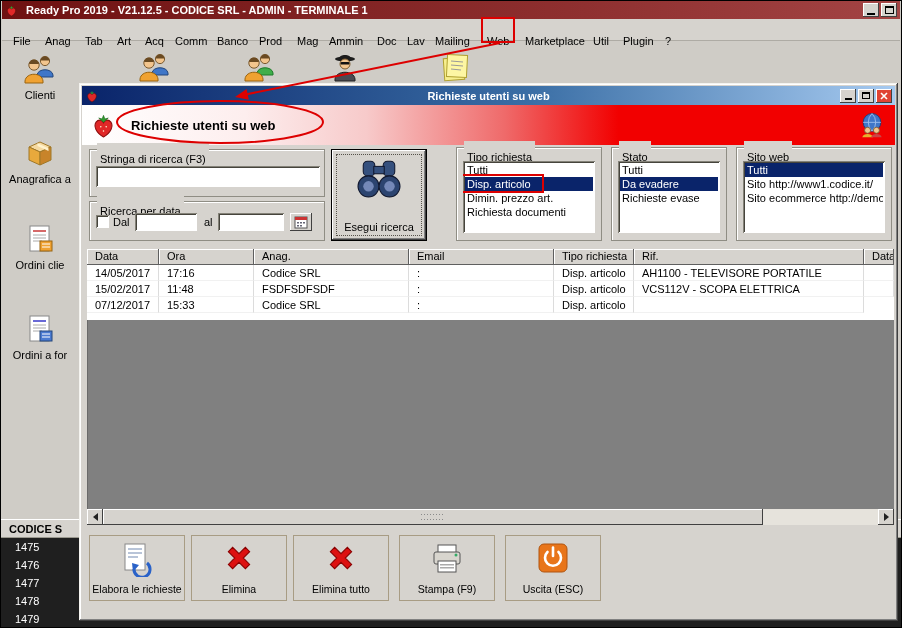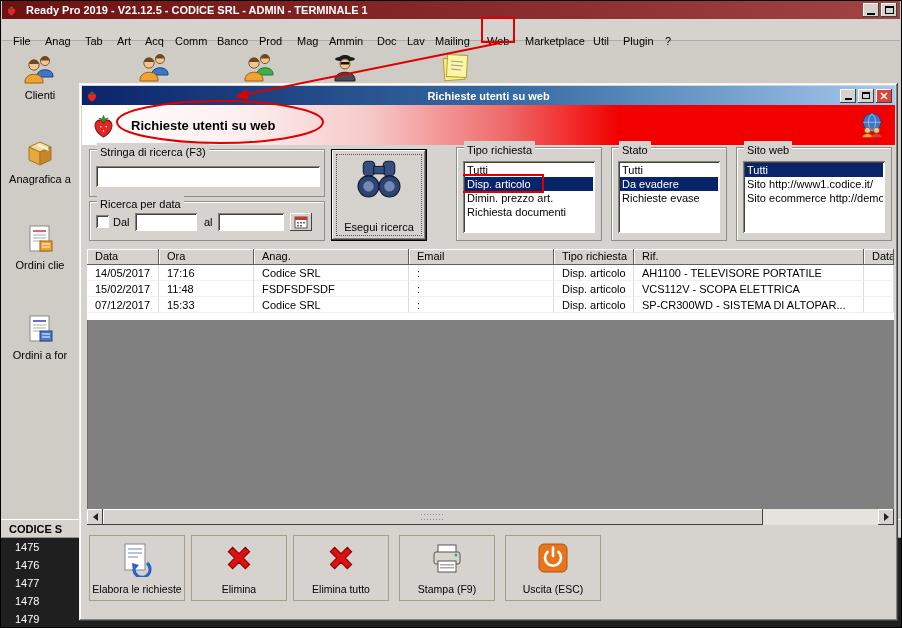--- a/index.html
+++ b/index.html
@@ -50,21 +50,21 @@
   .dbtn{width:16px;height:14px;background:var(--face);box-shadow:inset -1px -1px 0 #404040,inset 1px 1px 0 #fff;
     display:flex;align-items:center;justify-content:center;cursor:pointer;}
   .dbtn.close{background:var(--close-red);}
 
   .dlg-banner{position:absolute;left:3px;top:22px;right:3px;height:40px;display:flex;align-items:center;
     background:linear-gradient(90deg,#ffffff 0%,#fdeeee 20%,#f7caca 35%,#ef6a6a 52%,var(--banner-red) 66%,var(--banner-red) 100%);}
   .banner-title{font-size:13px;font-weight:bold;margin-left:14px;}
   .banner-right{position:absolute;right:8px;top:5px;}
 
   .group{position:absolute;border:1px solid #8f8d84;box-shadow:inset 1px 1px 0 #fff;}
-  .glabel{position:absolute;top:-7px;left:7px;background:var(--face);padding:3px 3px;line-height:13px;white-space:nowrap;}
+  .glabel{position:absolute;top:-7px;left:7px;background:var(--face);padding:10px 3px;line-height:13px;white-space:nowrap;}
   .sunken{background:#fff;box-shadow:inset 1px 1px 0 #848278,inset -1px -1px 0 #fff,inset 2px 2px 0 #46443c;}
   .tinput{position:absolute;border:none;outline:none;font:11px "Liberation Sans",sans-serif;padding:2px 4px;}
 
   .chk{position:absolute;width:13px;height:13px;}
   .lbl{position:absolute;line-height:14px;}
   .calbtn{position:absolute;width:22px;height:18px;background:var(--face);
     box-shadow:inset -1px -1px 0 #404040,inset 1px 1px 0 #fff;display:flex;align-items:center;justify-content:center;cursor:pointer;}
 
   .esegui{position:absolute;left:252px;top:66px;width:96px;height:92px;background:var(--face);border:1px solid #000;
     box-shadow:inset -1px -1px 0 #404040,inset 1px 1px 0 #fff,inset -2px -2px 0 #808080;cursor:pointer;}
@@ -406,21 +406,20 @@
           <div class="td">Disp. articolo</div>
           <div class="td">VCS112V - SCOPA ELETTRICA</div>
           <div class="td"></div>
         </div>
         <div class="tbl-row">
           <div class="td">07/12/2017</div>
           <div class="td">15:33</div>
           <div class="td">Codice SRL</div>
           <div class="td">:</div>
           <div class="td">Disp. articolo</div>
-          <div class="td">SP-CR300WD - SISTEMA DI ALTOPAR...</div>
           <div class="td"></div>
         </div>
       </div>
     </div>
 
     <div class="hscroll">
       <div class="sbtn left">
           <span class="tri-left"></span>
         </div>
       <div class="sthumb">

